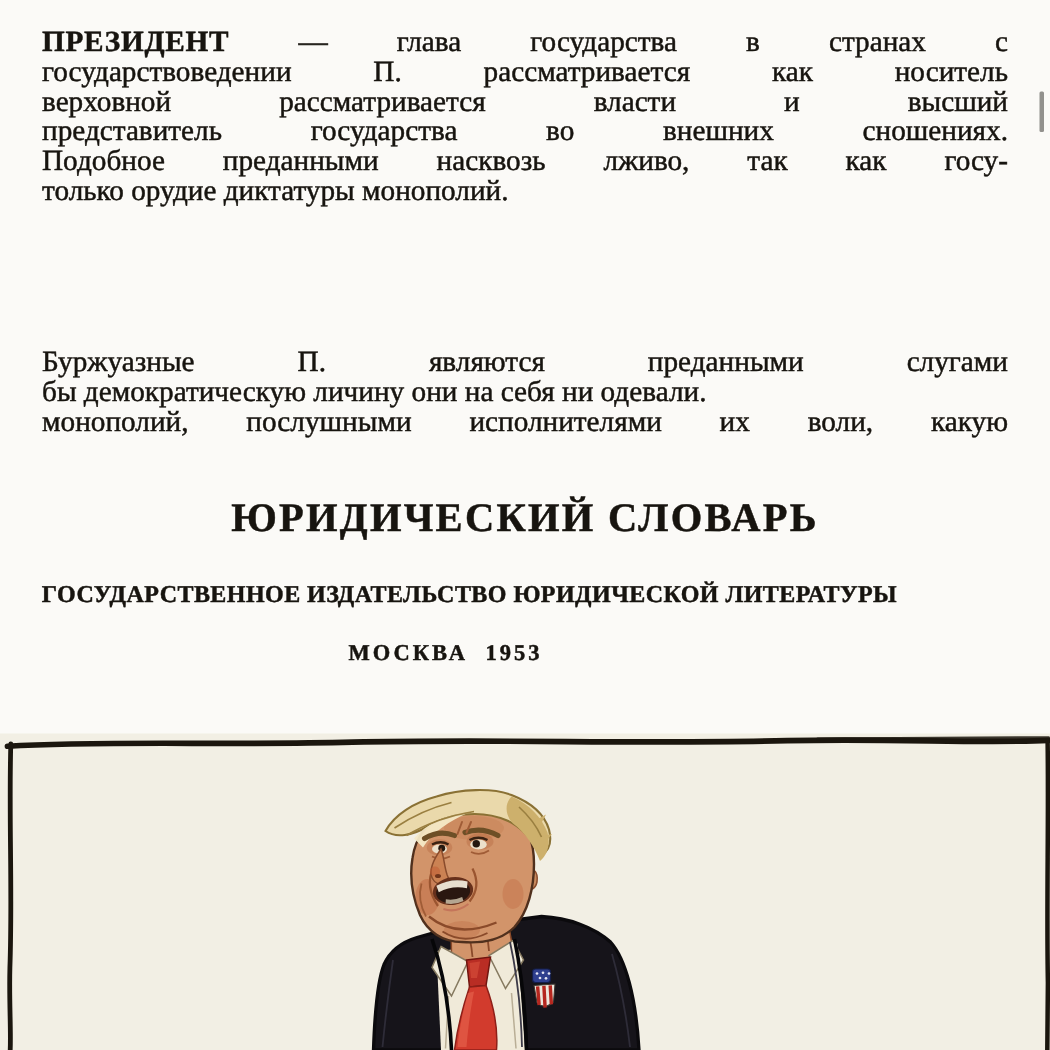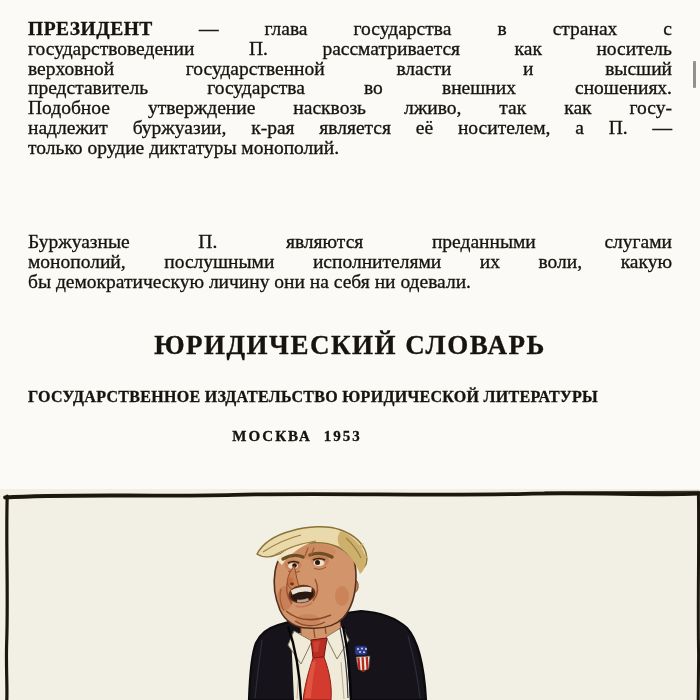--- a/index.html
+++ b/index.html
@@ -30,31 +30,30 @@
   .face-f{fill:var(--face);} .hair-f{fill:var(--hair);} .ink-s{stroke:var(--ink);}
 </style>
 </head>
 <body>
 
 <div class="doc">
 
   <div class="para p1">
     <div class="tline j"><span class="headword">ПРЕЗИДЕНТ</span> <span>— глава государства в странах с</span></div>
     <div class="tline j">государствоведении П. рассматривается как носитель</div>
-    <div class="tline j">верховной государственной власти и высший</div>
+    <div class="tline j">верховной рассматривается власти и высший</div>
     <div class="tline j">представитель государства во внешних сношениях.</div>
-    <div class="tline j">Подобное утверждение насквозь лживо, так как госу-</div>
-    <div class="tline j">надлежит буржуазии, к-рая является её носителем, а П. —</div>
+    <div class="tline j">Подобное преданными насквозь лживо, так как госу-</div>
     <div class="tline last">только орудие диктатуры монополий.</div>
   </div>
 
   <div class="para p2">
     <div class="tline j">Буржуазные П. являются преданными слугами</div>
+    <div class="tline last">бы демократическую личину они на себя ни одевали.</div>
     <div class="tline j">монополий, послушными исполнителями их воли, какую</div>
-    <div class="tline last">бы демократическую личину они на себя ни одевали.</div>
   </div>
 
   <div class="title">ЮРИДИЧЕСКИЙ СЛОВАРЬ</div>
   <div class="publisher">ГОСУДАРСТВЕННОЕ ИЗДАТЕЛЬСТВО ЮРИДИЧЕСКОЙ ЛИТЕРАТУРЫ</div>
   <div class="cityyear">МОСКВА 1953</div>
 
   <div class="artifact"></div>
 
   <div class="panel">
     <svg width="700" height="211" viewBox="0 489 700 211">

